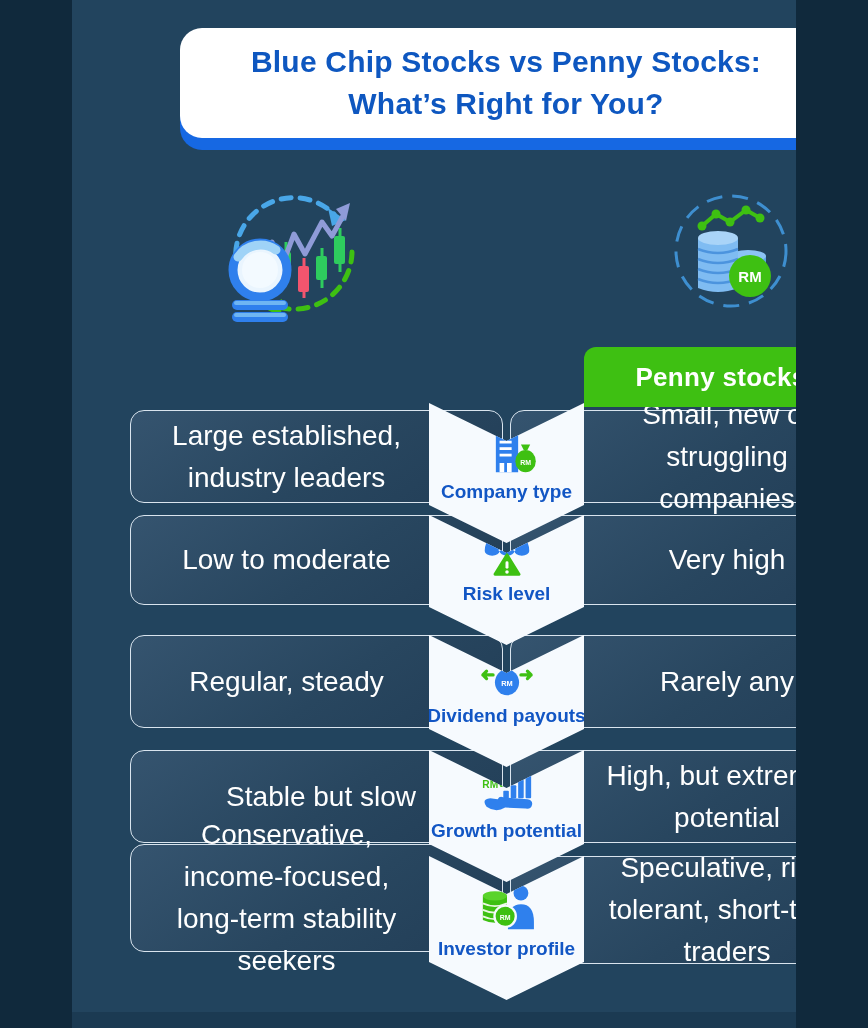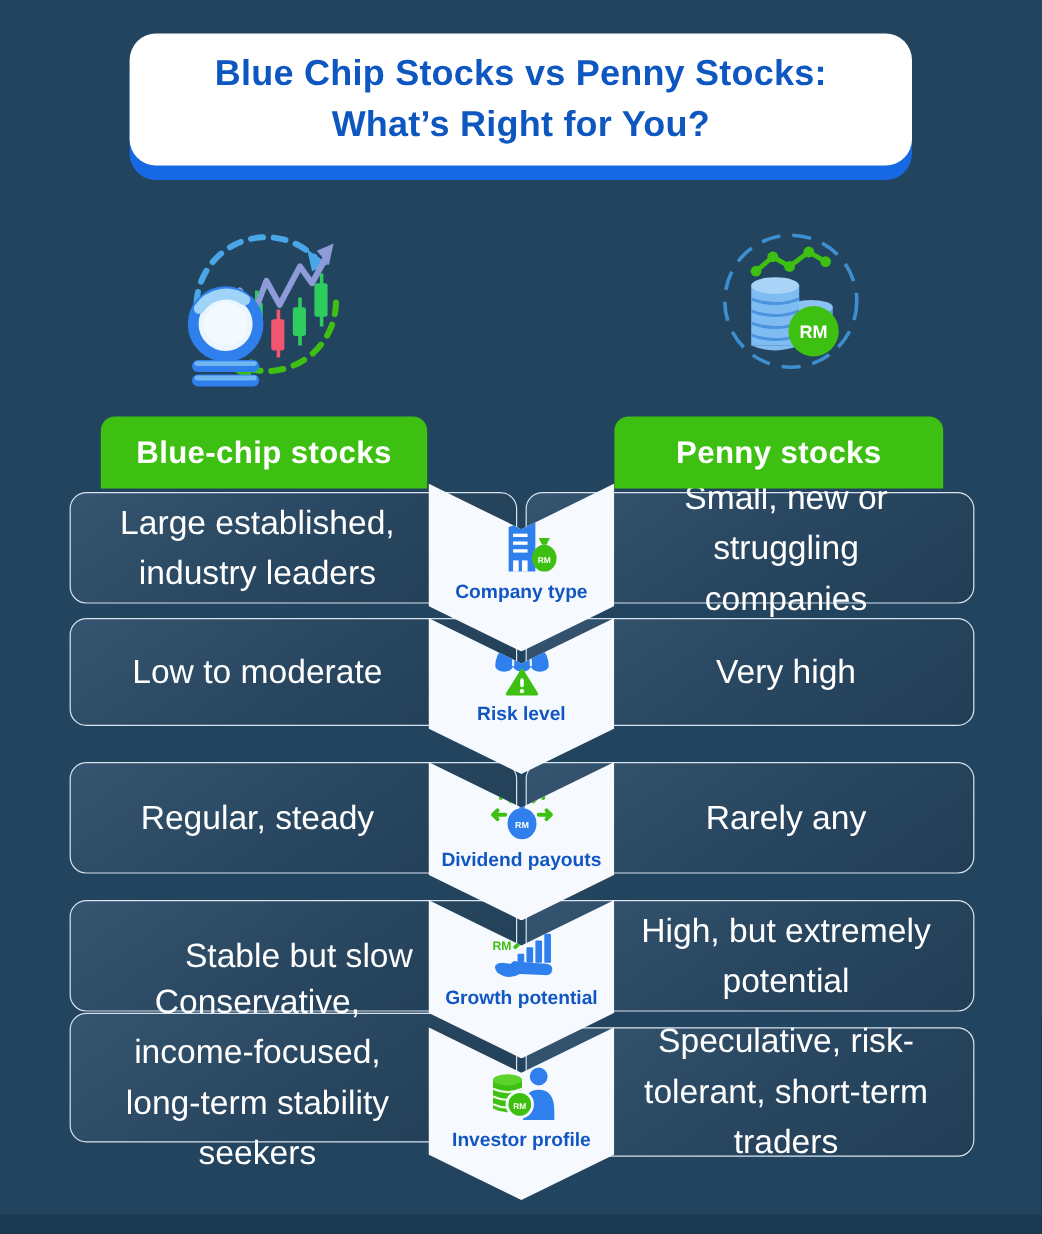--- a/index.html
+++ b/index.html
@@ -3,42 +3,42 @@
 <meta charset="utf-8">
 <style>
   :root{
     --background:#22445E; --title-text:#0E57C0; --card-white:#FFFFFF;
     --card-underlay-blue:#1668E3; --header-green:#3EC012; --band-white:#F6FAFE;
     --label-blue:#1256C4; --cell-border:#D9E4EE; --icon-blue:#2F80ED;
     --icon-green:#3EC012; --bottom-strip:#1B3A52;
   }
   *{margin:0;padding:0;box-sizing:border-box;}
   body{font-family:"Liberation Sans","DejaVu Sans",sans-serif;background:#10293c;}
-  .canvas{position:relative;width:868px;height:1028px;background:var(--background);overflow:hidden;margin:0 auto;}
+  .canvas{position:relative;width:724px;height:1028px;background:var(--background);overflow:hidden;margin:0 auto;}
 
   .title-underlay{position:absolute;left:108px;top:40px;width:652px;height:110px;border-radius:22px;background:var(--card-underlay-blue);}
   .title-card{position:absolute;left:108px;top:28px;width:652px;height:110px;border-radius:22px;background:var(--card-white);display:flex;flex-direction:column;align-items:center;justify-content:center;gap:2px;}
   .title-line{color:var(--title-text);font-size:30px;font-weight:bold;line-height:1.35;letter-spacing:.2px;}
 
   .hero{position:absolute;}
   .hero-left{left:148px;top:180px;}
   .hero-right{left:600px;top:192px;}
 
   .hdr{position:absolute;top:347px;height:60px;border-radius:12px 12px 0 0;background:var(--header-green);display:flex;align-items:center;justify-content:center;color:#fff;font-size:26px;font-weight:bold;z-index:2;letter-spacing:.3px;}
   .hdr-left{left:84px;width:272px;}
   .hdr-right{left:512px;width:274px;}
 
   .cell{position:absolute;border-radius:14px;border:1.5px solid var(--cell-border);background:linear-gradient(145deg,#35546F 0%,#28465F 55%,#223E57 100%);color:#fff;display:flex;align-items:center;justify-content:center;text-align:center;font-size:28px;line-height:1.5;z-index:1;}
   .cell-left{left:58px;width:373px;padding:0 86px 0 26px;}
   .cell-right{left:438px;width:374px;padding:0 26px 0 86px;}
 
   .badge{position:absolute;left:357px;width:155px;background:var(--band-white);z-index:3;
     clip-path:polygon(0 0,50% 38px,100% 0,100% calc(100% - 38px),50% 100%,0 calc(100% - 38px));
     display:flex;flex-direction:column;justify-content:flex-end;align-items:center;gap:5px;padding-bottom:40px;}
-  .badge-label{color:var(--label-blue);font-size:16px;font-weight:bold;white-space:nowrap;}
+  .badge-label{color:var(--label-blue);font-size:19px;font-weight:bold;white-space:nowrap;}
 
   .bottom-strip{position:absolute;left:0;bottom:0;width:100%;height:16px;background:var(--bottom-strip);}
 </style>
 </head>
 <body>
 
 <div class="canvas">
 
   <div class="title-underlay"></div>
   <div class="title-card">
@@ -83,23 +83,20 @@
     <polyline points="30,34 44,22 58,30 74,18 88,26" fill="none" stroke="#3EC012" stroke-width="4" stroke-linecap="round" stroke-linejoin="round"></polyline>
     <circle cx="30" cy="34" r="4.5" fill="#3EC012"></circle>
       <circle cx="44" cy="22" r="4.5" fill="#3EC012"></circle>
     <circle cx="58" cy="30" r="4.5" fill="#3EC012"></circle>
       <circle cx="74" cy="18" r="4.5" fill="#3EC012"></circle>
     <circle cx="88" cy="26" r="4.5" fill="#3EC012"></circle>
     <circle cx="78" cy="84" r="21" fill="#3EC012"></circle>
     <text x="78" y="90" text-anchor="middle" font-size="15" font-weight="bold" fill="#FFFFFF">RM</text>
   </svg>
 
-  <div class="hdr hdr-left">
-    <span>Blue-chip stocks</span>
-  </div>
   <div class="hdr hdr-right">
     <span>Penny stocks</span>
   </div>
 
   <div class="cell cell-left" style="top:410px;height:93px;">
     <span>Large established, industry leaders</span>
   </div>
   <div class="cell cell-right" style="top:410px;height:93px;">
     <span>Small, new or struggling companies</span>
   </div>

